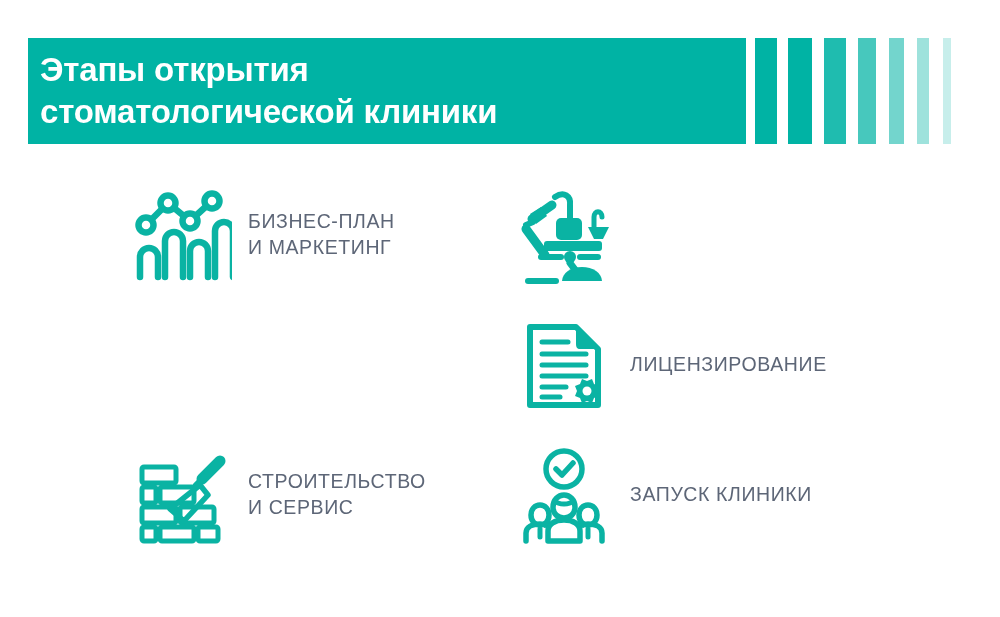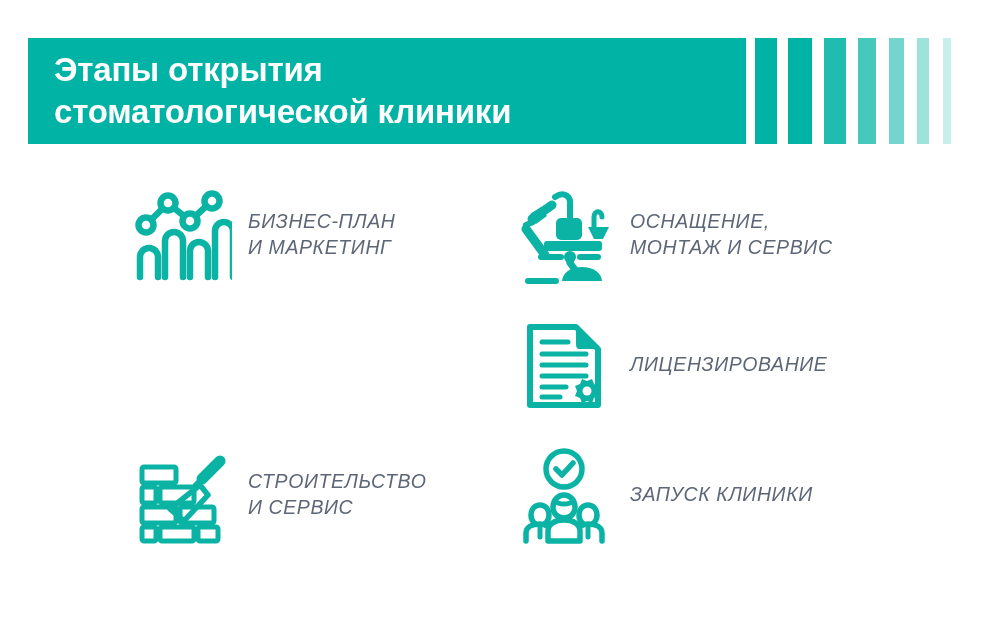--- a/index.html
+++ b/index.html
@@ -38,21 +38,21 @@
     display: flex;
     align-items: center;
   }
 
   #header-title {
     color: #ffffff;
     font-size: 33px;
     font-weight: bold;
     line-height: 1.28;
     letter-spacing: -0.2px;
-    padding-left: 26px;
+    padding-left: 12px;
     white-space: pre-line;
   }
 
   #header-bars {
     position: absolute;
     left: 755px;
     top: 38px;
     height: 106px;
     width: 240px;
   }
@@ -92,21 +92,20 @@
     display: block;
   }
 
   .step-label {
     color: #5d6677;
     font-size: 19.5px;
     line-height: 1.32;
     letter-spacing: 0.6px;
     white-space: pre-line;
     margin-left: 14px;
-    font-style: italic;
   }
 
   
   .col-left  { left: 130px;  width: 380px; }
   .col-right { left: 512px;  width: 430px; }
   .row-1 { top: 10px;  height: 130px; }
   .row-2 { top: 140px; height: 130px; }
   .row-3 { top: 270px; height: 130px; }
 </style>
 </head>
@@ -176,22 +175,20 @@
 
           <path d="M27,72 L47,72" stroke-width="6"></path>
           <circle cx="56" cy="72" r="6" fill="#0ab3a3" stroke="none"></circle>
           <path d="M66,72 L84,72" stroke-width="6"></path>
 
           <path d="M56,78 L62,86" stroke-width="7"></path>
           <path d="M48,96 A20,14 0 0 1 88,96 Z" fill="#0ab3a3" stroke="none"></path>
           <path d="M14,96 L42,96" stroke-width="6"></path>
         </svg>
       </div>
-      <div class="step-label">ОСНАЩЕНИЕ,
-МОНТАЖ И СЕРВИС</div>
     </div>
 
 
     <div class="step col-right row-2">
       <div class="step-icon">
         <svg width="100" height="100" viewBox="0 0 100 100" fill="none" stroke="#0ab3a3" stroke-width="6" stroke-linecap="round" stroke-linejoin="round">
 
           <path d="M16,12 L62,12 L84,34 L84,90 L16,90 Z"></path>
 
           <path d="M62,12 L84,34 L66,34 C63,34 62,32 62,29 Z" fill="#0ab3a3" stroke="none"></path>

